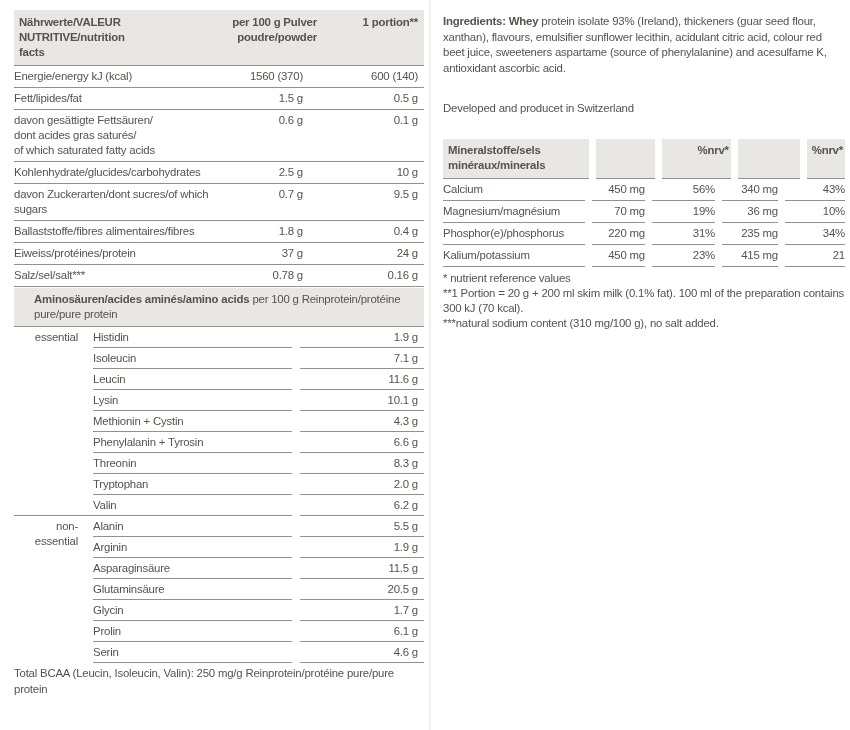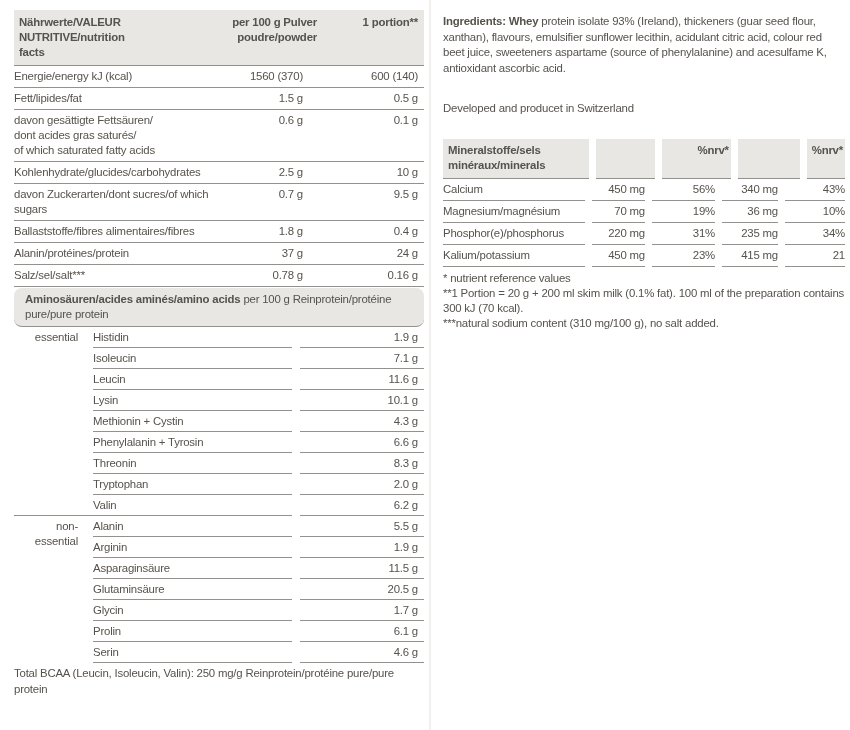--- a/index.html
+++ b/index.html
@@ -18,21 +18,21 @@
   .cell{border-bottom:1px solid #93918c;padding:3px 0 3px 0;}
   .c1{width:196px;}
   .c2{width:93px;text-align:right;padding-right:2px;}
   .c3{flex:1;text-align:right;padding-right:6px;}
   .hdr .cell{background:#e8e7e4;font-weight:bold;padding:5px 4px 5px 5px;}
   .hdr .c2{padding-right:4px;}
   .hdr .c3{padding-right:6px;}
 
   .amino-hd{
     background:#e8e7e4;border-bottom:1px solid #93918c;
-    padding:4px 11px;margin-top:1px;border-radius:8px;
+    padding:4px 20px;margin-top:1px;
   }
   .agroup{display:flex;}
   .gl{width:64px;text-align:right;margin-right:15px;flex:0 0 64px;padding-top:3px;}
   .agroup-essential .gl-wrap{border-bottom:1px solid #93918c;}
   .gl-wrap{flex:0 0 79px;display:flex;}
   .grows{flex:1;}
   .arow{display:flex;gap:8px;}
   .an{flex:1;border-bottom:1px solid #93918c;padding:3px 0 2px 0;}
   .av{width:118px;border-bottom:1px solid #93918c;padding:3px 6px 2px 0;text-align:right;}
 
@@ -104,21 +104,21 @@
 sugars</div>
       <div class="cell c2">0.7 g</div>
       <div class="cell c3">9.5 g</div>
     </div>
     <div class="row">
       <div class="cell c1 pre">Ballaststoffe/fibres alimentaires/fibres</div>
       <div class="cell c2">1.8 g</div>
       <div class="cell c3">0.4 g</div>
     </div>
     <div class="row">
-      <div class="cell c1 pre">Alanin/protéines/protein</div>
+      <div class="cell c1 pre">Eiweiss/protéines/protein</div>
       <div class="cell c2">37 g</div>
       <div class="cell c3">24 g</div>
     </div>
     <div class="row">
       <div class="cell c1 pre">Salz/sel/salt***</div>
       <div class="cell c2">0.78 g</div>
       <div class="cell c3">0.16 g</div>
     </div>
   </div>
 

